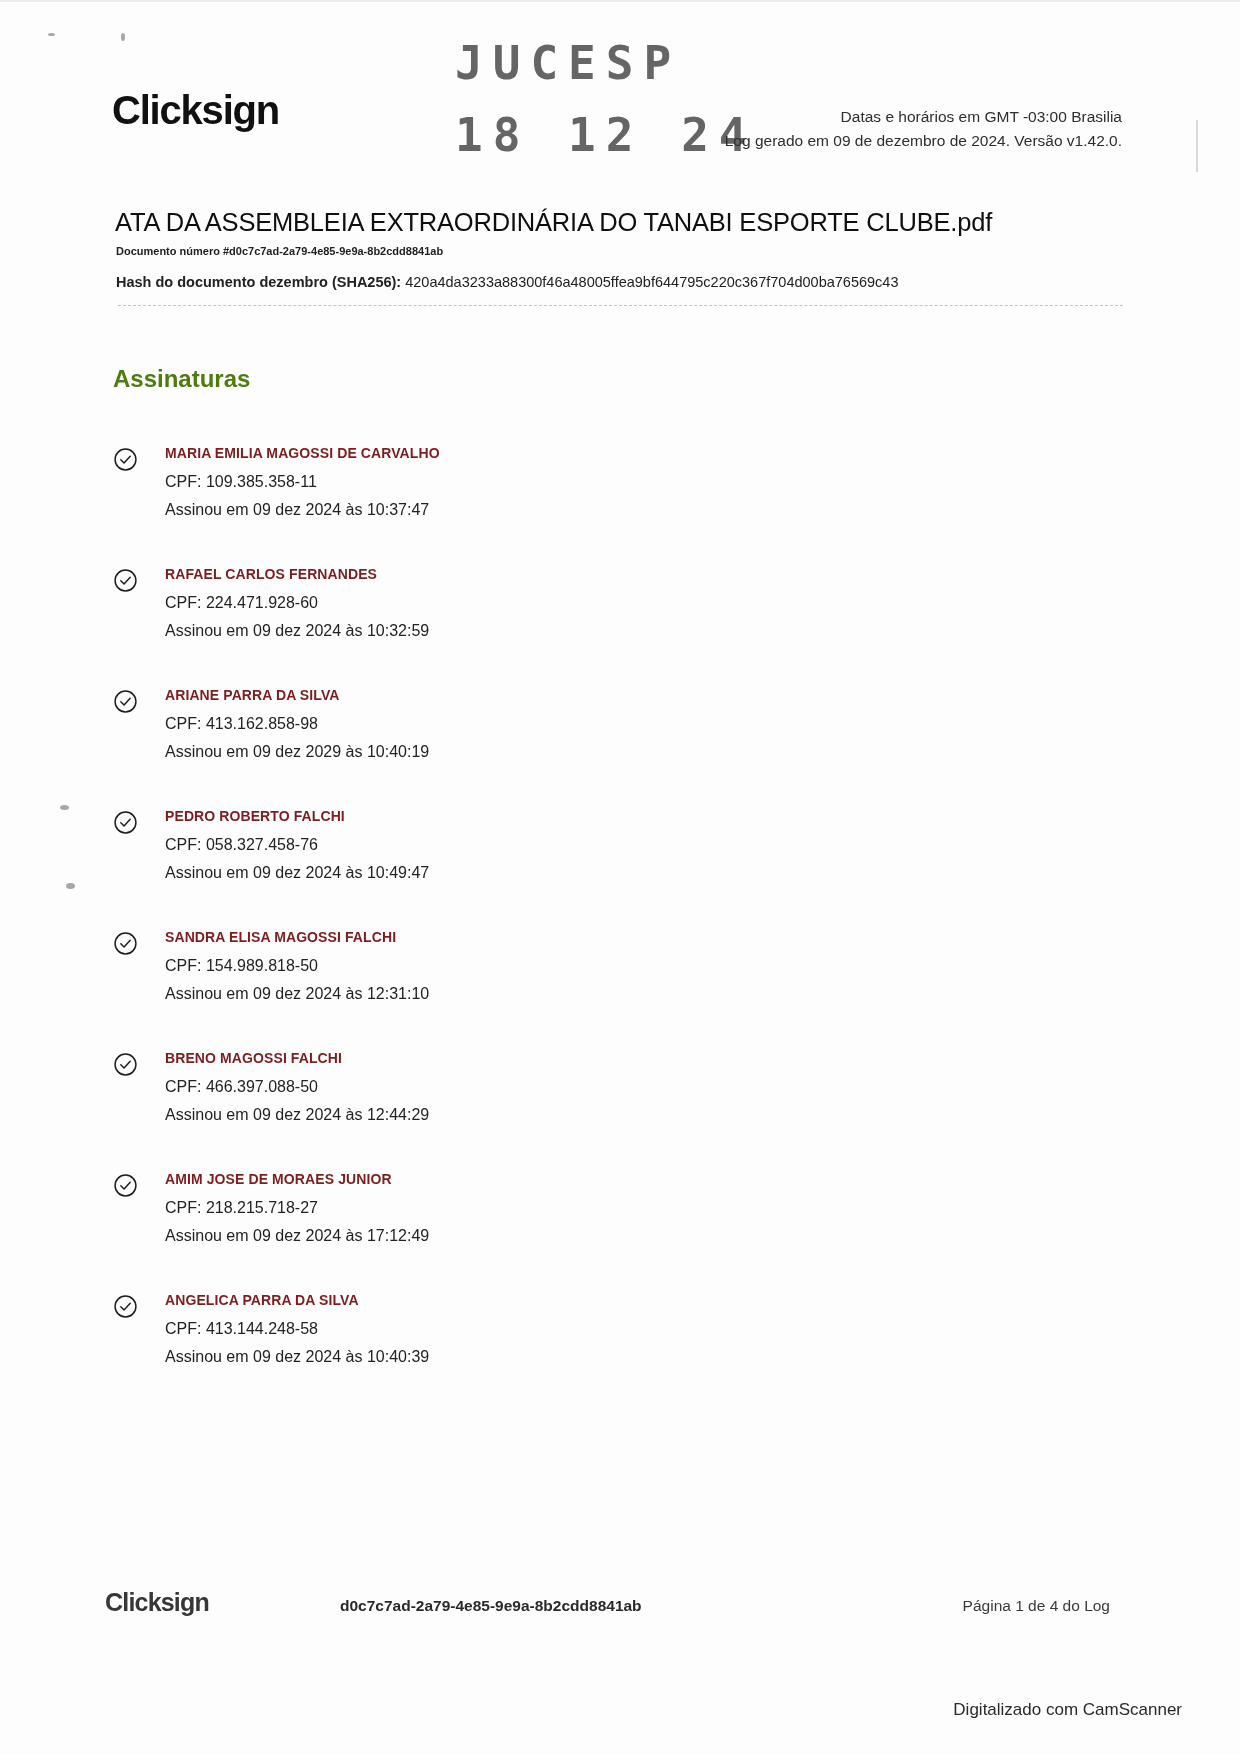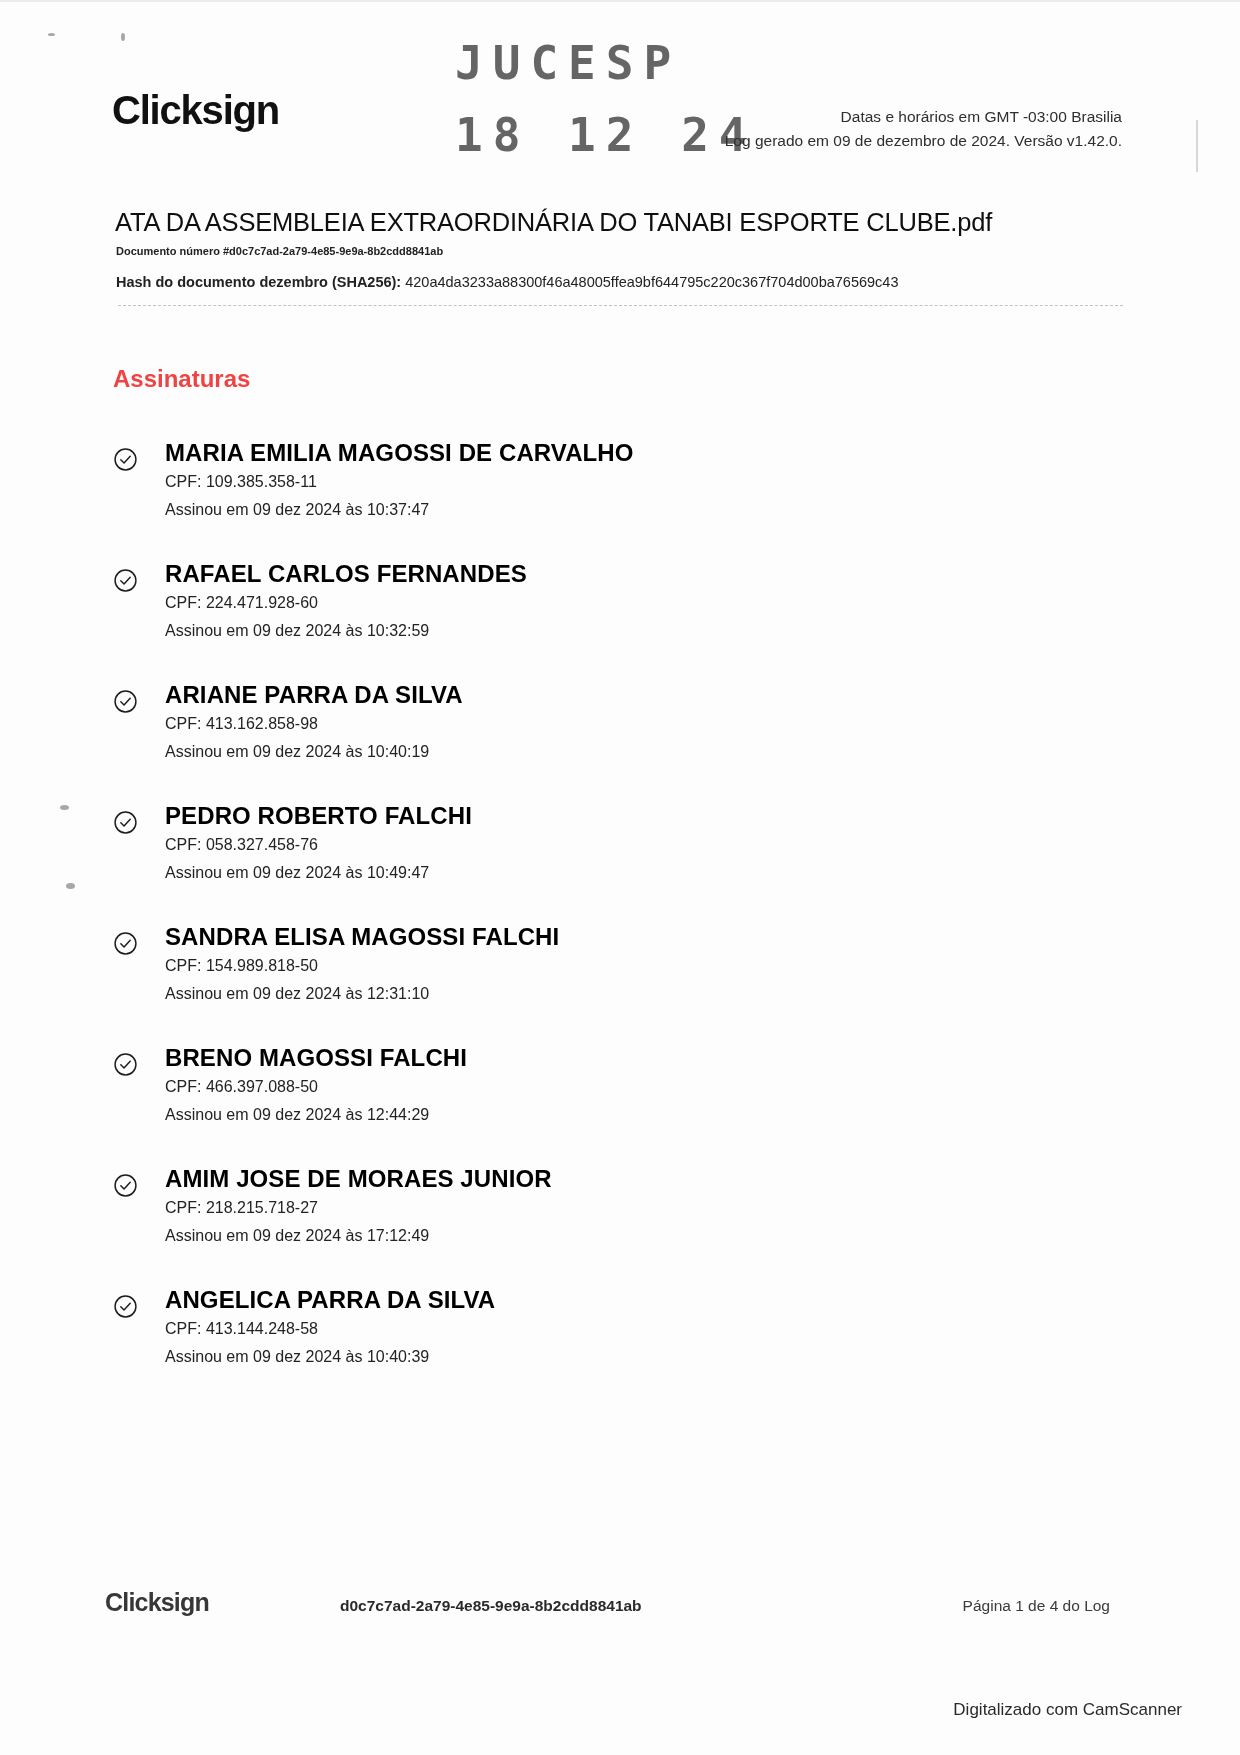--- a/index.html
+++ b/index.html
@@ -110,21 +110,21 @@
     border-top: 1px dashed #c2c2c2;
   }
 
   
   .sec-title {
     position: absolute;
     left: 113px;
     top: 365px;
     font-size: 24px;
     font-weight: bold;
-    color: #ef4444;
+    color: #4d7c0f;
   }
 
   .sig-list {
     position: absolute;
     left: 113px;
     top: 440px;
     width: 950px;
   }
   .sig-item {
     position: relative;
@@ -133,23 +133,23 @@
     margin-bottom: 11px;
   }
   .check-icon {
     position: absolute;
     left: 0;
     top: 7px;
     width: 25px;
     height: 25px;
   }
   .sig-name {
-    font-size: 24px;
-    font-weight: bold;
-    color: #000000;
+    font-size: 14px;
+    font-weight: bold;
+    color: #7f1d1d;
     letter-spacing: .1px;
     line-height: 26px;
   }
   .sig-cpf {
     margin-top: 7px;
     font-size: 16px;
     color: #232323;
   }
   .sig-when {
     margin-top: 10px;
@@ -254,21 +254,21 @@
 
     <div class="sig-item">
       <span class="check-icon">
         <svg width="25" height="25" viewBox="0 0 24 24" fill="none" stroke="#1d1d1d" stroke-width="1.4">
           <circle cx="12" cy="12" r="10"></circle>
           <polyline points="7.5,12.3 10.6,15.3 16.5,8.8" stroke-linecap="round" stroke-linejoin="round"></polyline>
         </svg>
       </span>
       <div class="sig-name">ARIANE PARRA DA SILVA</div>
       <div class="sig-cpf">CPF: 413.162.858-98</div>
-      <div class="sig-when">Assinou em 09 dez 2024 às 10:40:19</div>
+      <div class="sig-when">Assinou em 09 dez 2029 às 10:40:19</div>
     </div>
 
     <div class="sig-item">
       <span class="check-icon">
         <svg width="25" height="25" viewBox="0 0 24 24" fill="none" stroke="#1d1d1d" stroke-width="1.4">
           <circle cx="12" cy="12" r="10"></circle>
           <polyline points="7.5,12.3 10.6,15.3 16.5,8.8" stroke-linecap="round" stroke-linejoin="round"></polyline>
         </svg>
       </span>
       <div class="sig-name">PEDRO ROBERTO FALCHI</div>

